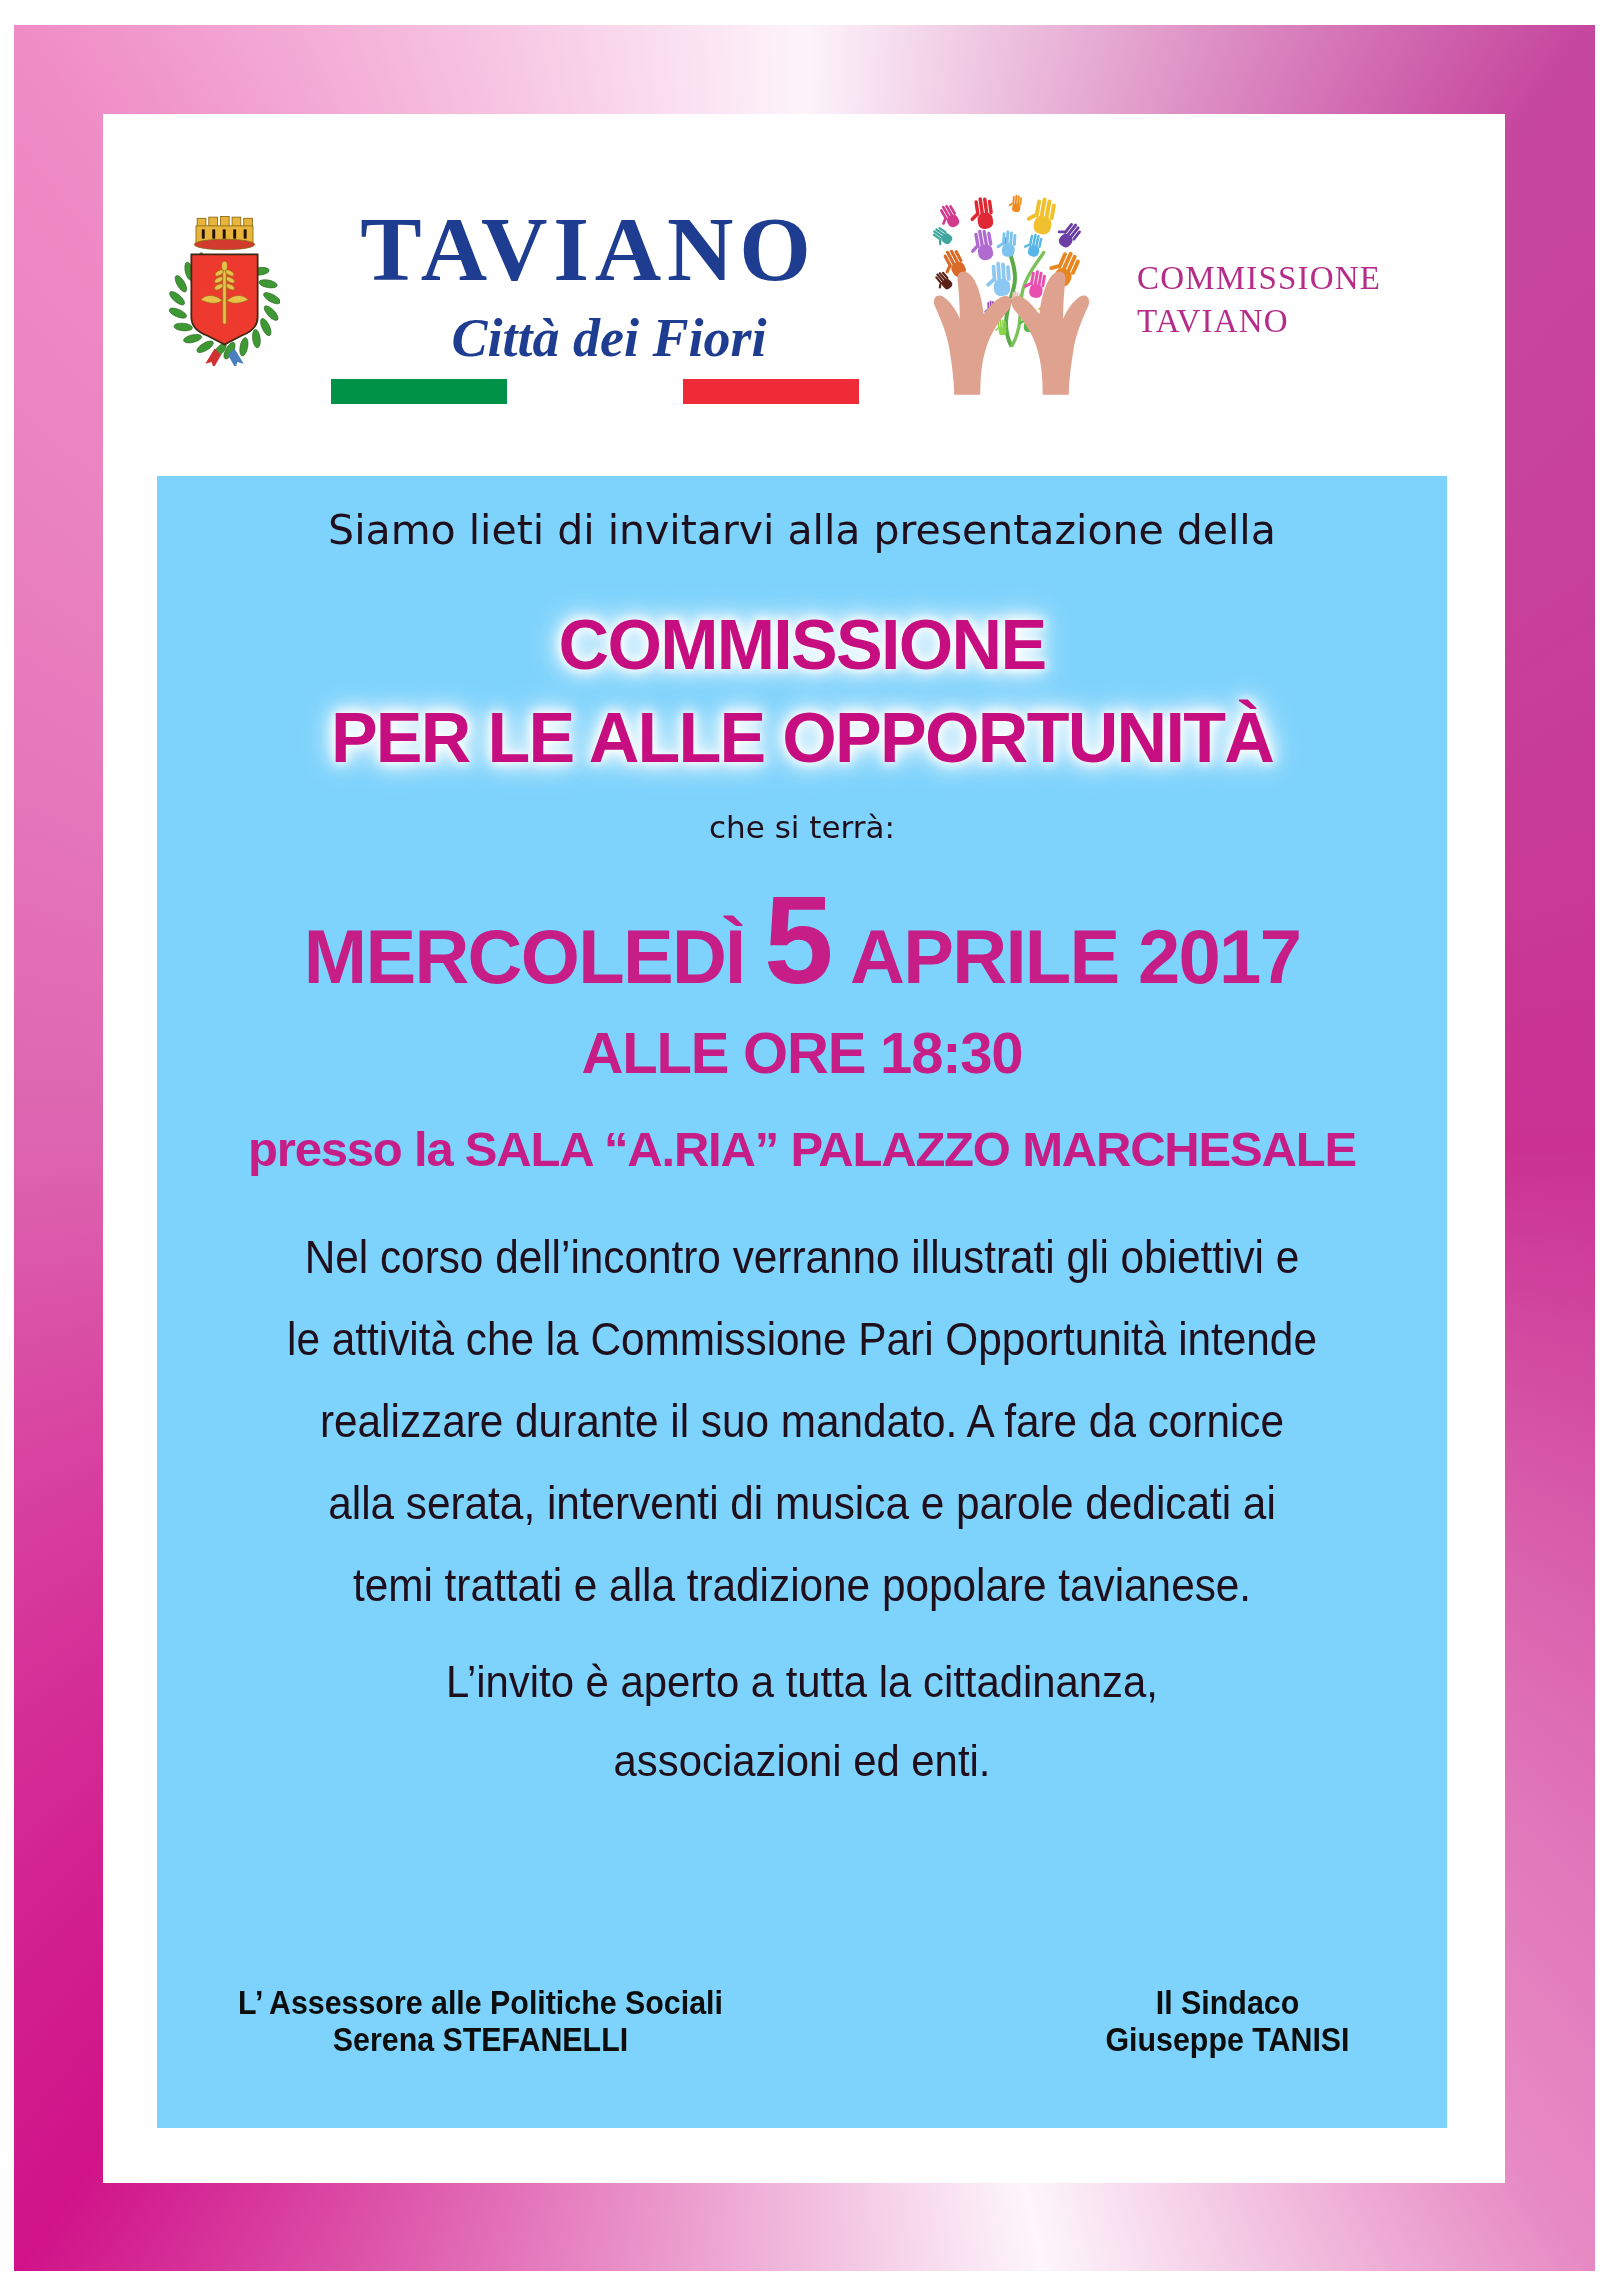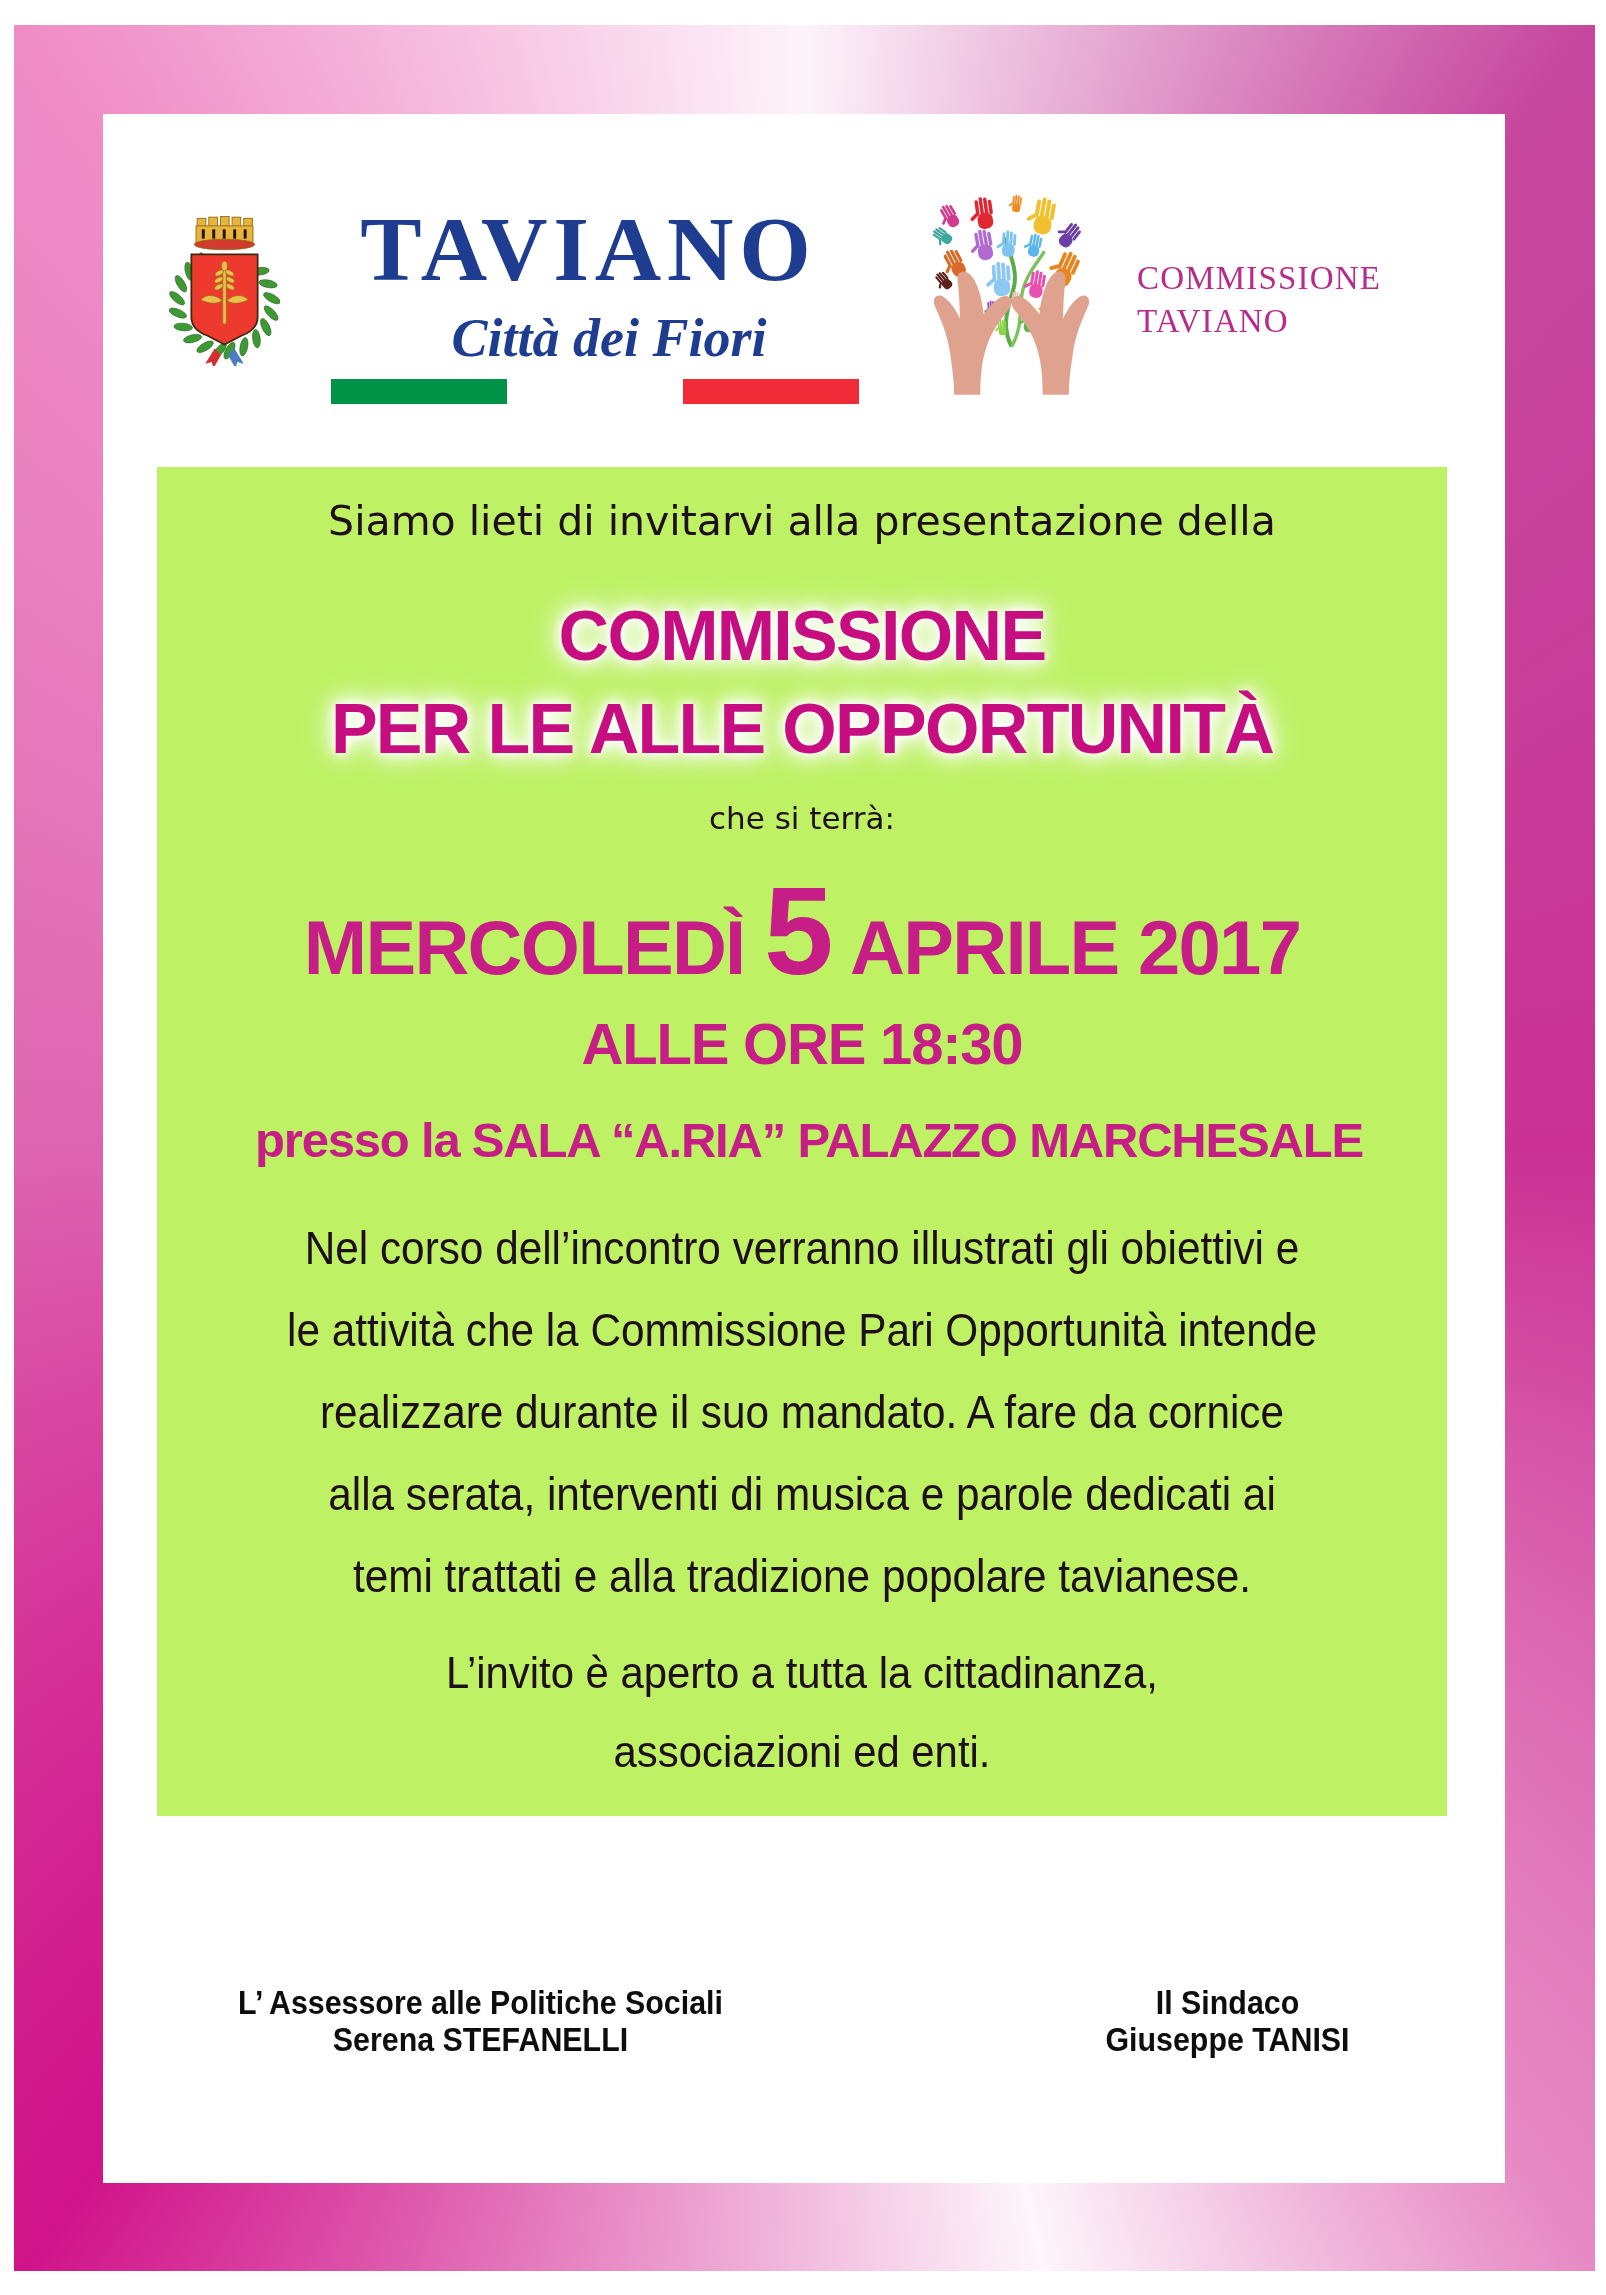--- a/index.html
+++ b/index.html
@@ -29,34 +29,34 @@
   .city-sub{font-family:"Liberation Serif",serif;font-weight:bold;font-style:italic;
             font-size:54px;line-height:58px;margin-top:12px;padding-left:41px;}
   .flag{position:absolute;left:228px;top:265px;width:528px;height:24.5px;
         background:linear-gradient(90deg,#009247 0 33.3%,#ffffff 33.3% 66.6%,#ee2b36 66.6% 100%);}
   .hands{position:absolute;left:795px;top:61px;width:227px;height:224px;}
   .commission-text{position:absolute;left:1034px;top:143px;width:373px;
         font-family:"Liberation Serif",serif;font-size:33px;line-height:43px;
         letter-spacing:1.2px;color:#b52d88;}
 
   
-  .pink-box{position:absolute;left:54px;top:353px;width:1290px;height:1349px;background:#bef264;}
+  .pink-box{position:absolute;left:54px;top:362px;width:1290px;height:1652px;background:#7dd3fc;}
   .pink-box > div{position:absolute;left:0;width:100%;text-align:center;}
   .dark{color:#1f0e1b;}
   .magenta{color:#c61d86;font-weight:bold;}
   .intro{top:27px;font-family:"DejaVu Sans",sans-serif;font-size:41px;line-height:54px;}
   .title1{top:126px;font-size:70px;line-height:87px;letter-spacing:-1.7px;color:#c60e81;font-weight:bold;
           text-shadow:0 0 9.3px #fff,0 0 16.3px #fff,0 0 24.5px #fff,0 0 35px #fff;}
   .title2{top:219px;font-size:70px;line-height:87px;letter-spacing:-1.7px;color:#c60e81;font-weight:bold;
           text-shadow:0 0 9.3px #fff,0 0 16.3px #fff,0 0 24.5px #fff,0 0 35px #fff;}
   .subtitle{top:324px;font-family:"DejaVu Sans",sans-serif;font-size:31px;line-height:54px;}
   .date-line{top:377px;font-size:76px;line-height:146px;letter-spacing:-1.7px;margin-top:14px;}
   .date-big{font-size:125px;letter-spacing:0;}
   .time-line{top:542px;font-size:58px;line-height:70px;letter-spacing:-1.2px;}
-  .place-line{top:641px;font-size:49px;line-height:64px;letter-spacing:-1.2px;padding-left:7px;}
+  .place-line{top:641px;font-size:49px;line-height:64px;letter-spacing:-1.2px;}
   .body-par{top:740px;font-size:47px;line-height:82px;transform:scaleX(0.9);}
   .closing{top:1166px;font-size:45px;line-height:79px;transform:scaleX(0.93);}
 
   
   .sig{position:absolute;text-align:center;color:#0d0d0d;font-weight:bold;
        font-size:33px;line-height:37px;transform:scaleX(0.92);}
   .sig-left{left:83px;top:1870px;width:589px;}
   .sig-right{left:862px;top:1870px;width:525px;}
 </style>
 </head>

